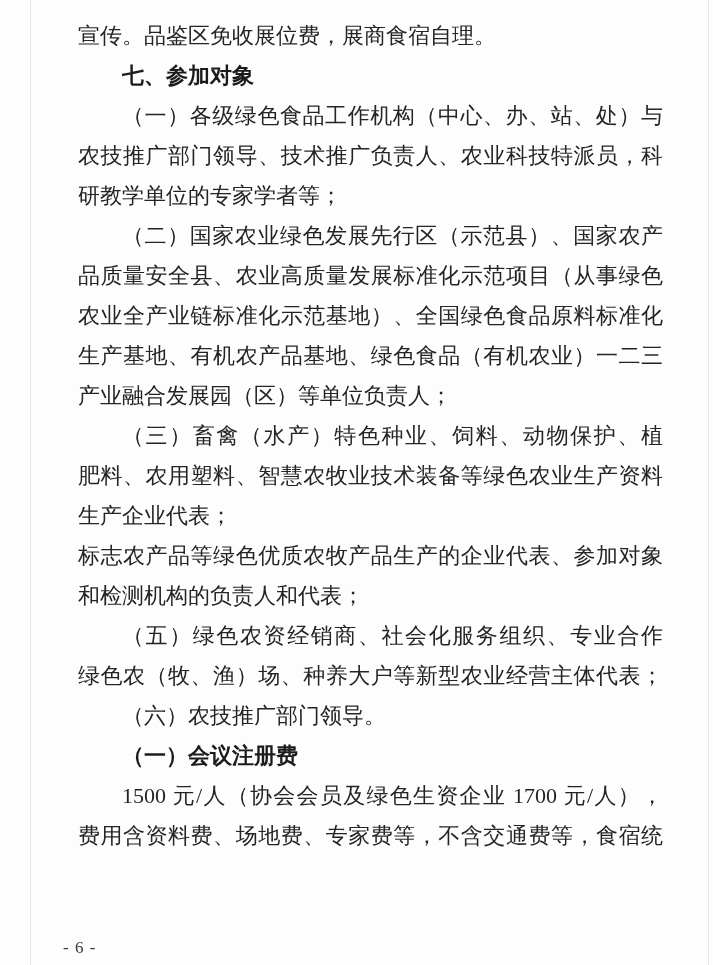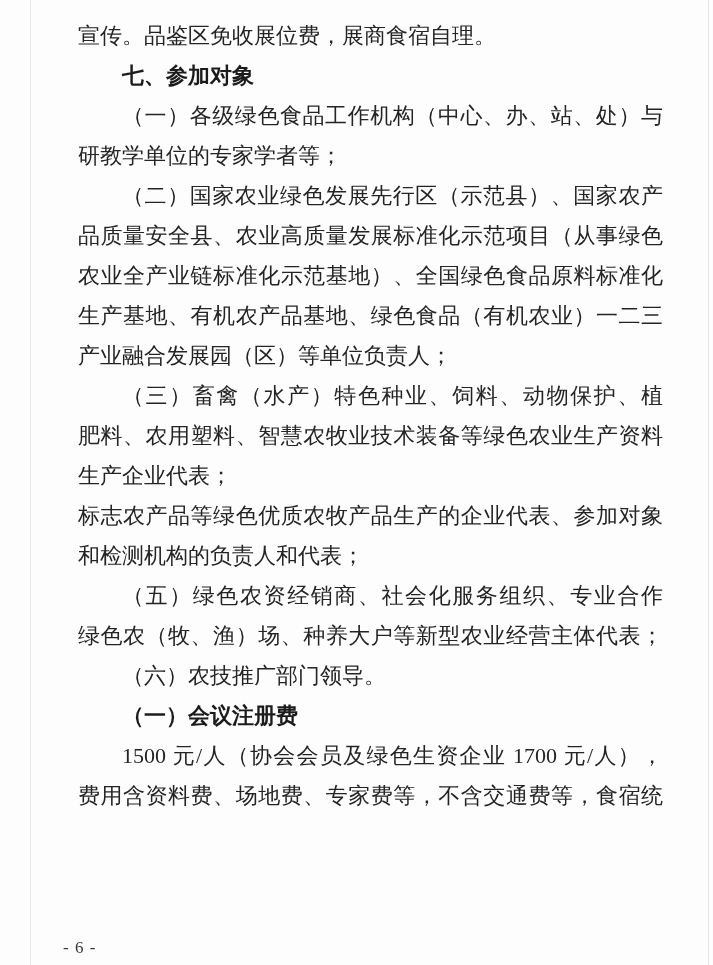--- a/index.html
+++ b/index.html
@@ -53,20 +53,21 @@
 
 <div class="page">
 
   <div class="fold fold-left"></div>
   <div class="fold fold-right"></div>
 
   <div class="content">
     <div class="ln">宣传。品鉴区免收展位费，展商食宿自理。</div>
     <div class="ln ind h-sans">七、参加对象</div>
     <div class="ln ind just">（一）各级绿色食品工作机构（中心、办、站、处）与</div>
+    <div class="ln just">农技推广部门领导、技术推广负责人、农业科技特派员，科</div>
     <div class="ln">研教学单位的专家学者等；</div>
     <div class="ln ind just">（二）国家农业绿色发展先行区（示范县）、国家农产</div>
     <div class="ln just">品质量安全县、农业高质量发展标准化示范项目（从事绿色</div>
     <div class="ln just">农业全产业链标准化示范基地）、全国绿色食品原料标准化</div>
     <div class="ln just">生产基地、有机农产品基地、绿色食品（有机农业）一二三</div>
     <div class="ln">产业融合发展园（区）等单位负责人；</div>
     <div class="ln ind just">（三）畜禽（水产）特色种业、饲料、动物保护、植保、</div>
     <div class="ln just">肥料、农用塑料、智慧农牧业技术装备等绿色农业生产资料</div>
     <div class="ln">生产企业代表；</div>
     <div class="ln just">标志农产品等绿色优质农牧产品生产的企业代表、参加对象</div>

